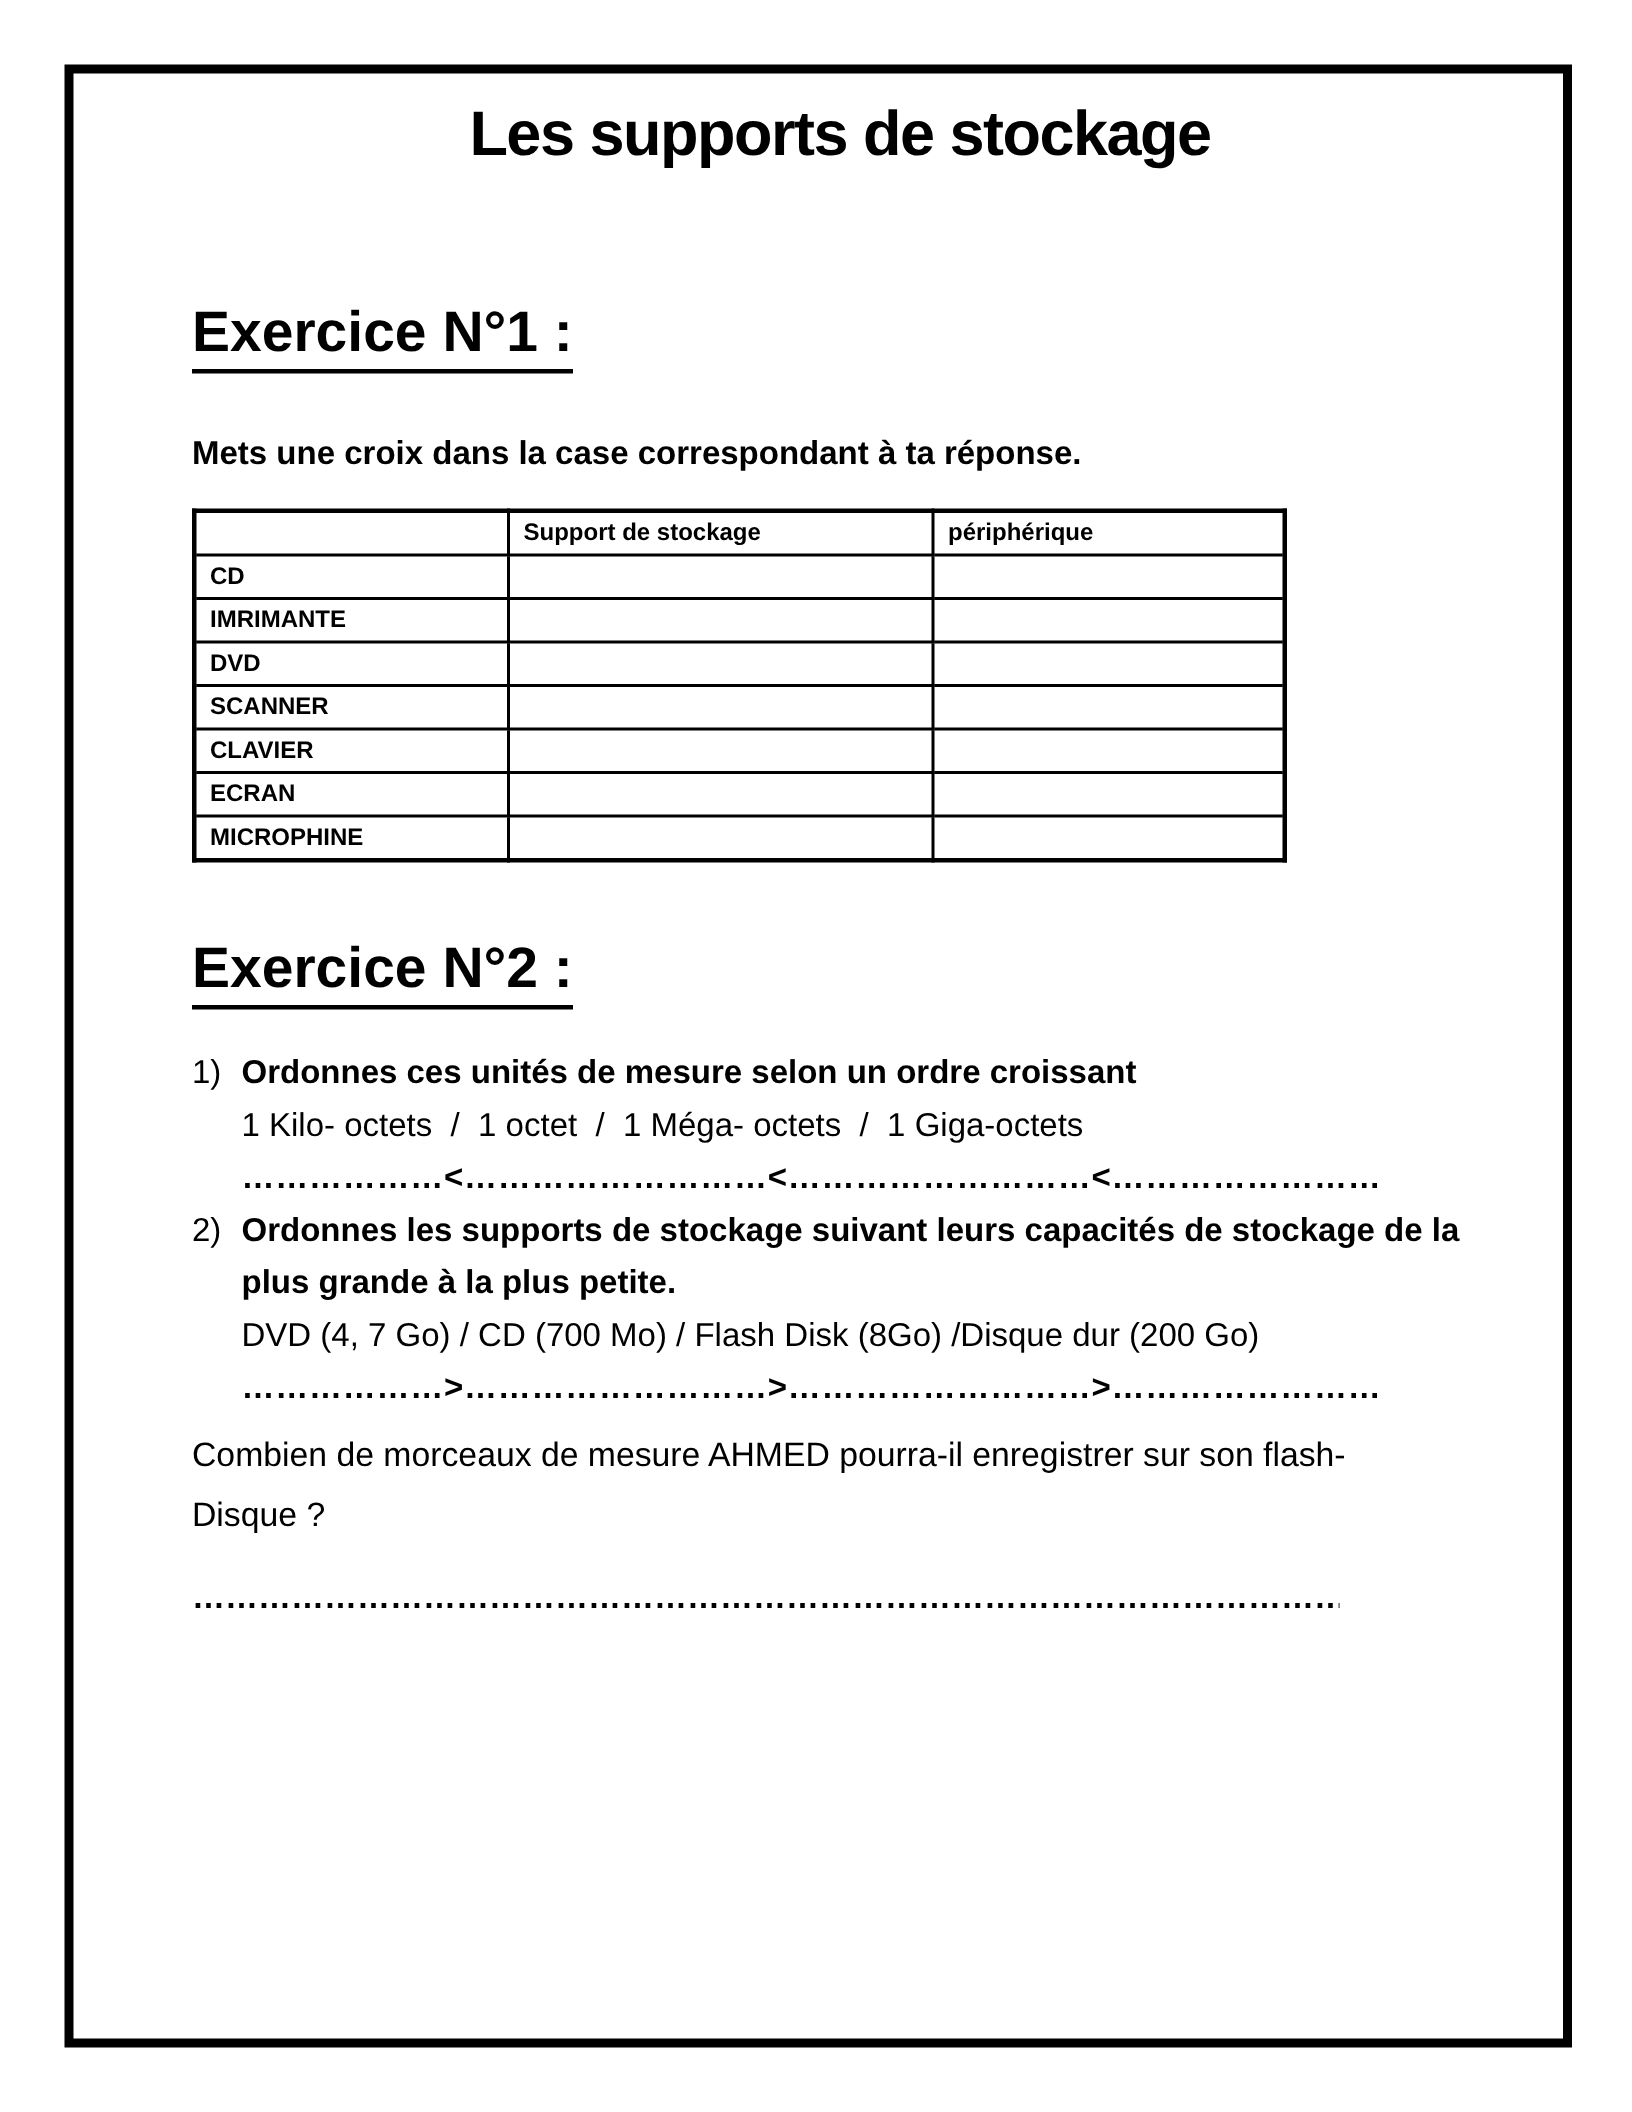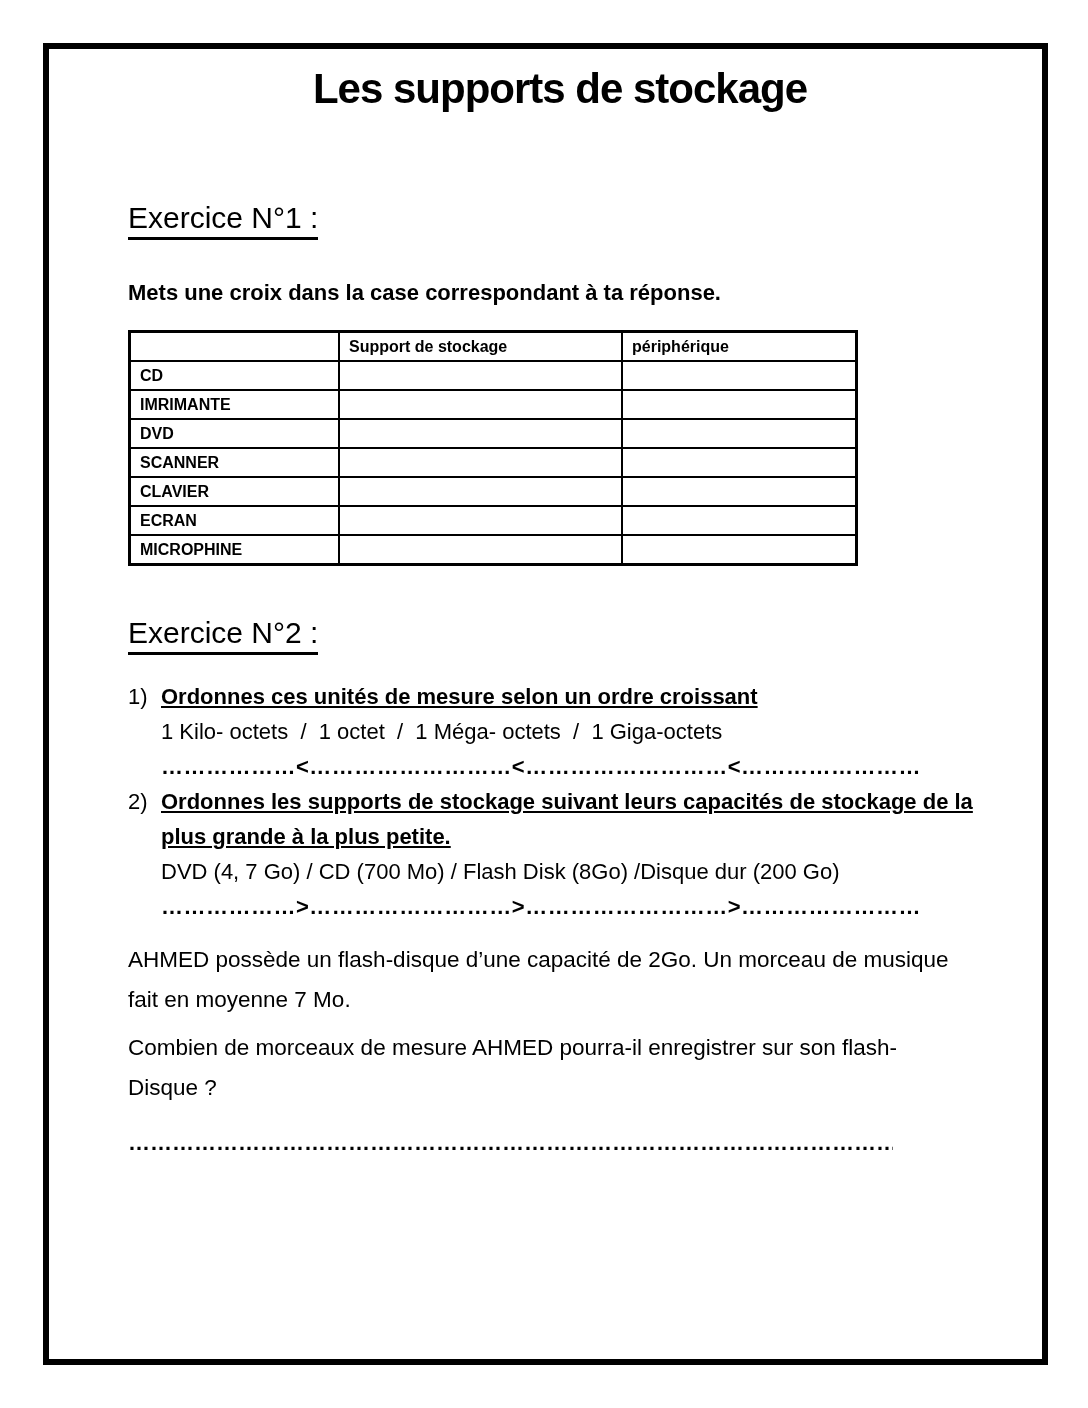--- a/index.html
+++ b/index.html
@@ -23,22 +23,22 @@
     padding: 16px 50px 0 79px;
   }
   .doc-title {
     text-align: center;
     font-size: 42px;
     font-weight: bold;
     letter-spacing: -1px;
     margin: 0;
   }
   .section-heading {
-    font-size: 30px;
-    font-weight: 400;
+    font-size: 38px;
+    font-weight: 700;
     letter-spacing: 0px;
   }
   .section-heading .hd {
     display: inline-block;
     border-bottom: 3px solid #000;
     padding-bottom: 2px;
   }
   .hd-1 { margin-top: 88px; }
   .hd-2 { margin-top: 50px; }
   .hd-3 { margin-top: 22px; margin-left: 35px; }
@@ -64,21 +64,21 @@
   table.ex1 { border: 3px solid #000; }
   table.ex1 th { font-weight: bold; }
   table.ex1 td.rowlabel { font-weight: bold; }
   .col-label { width: 198px; }
   .col-support { width: 272px; }
   .col-periph { width: 223px; }
   .ex2-list { margin-top: 24px; font-size: 22px; line-height: 35px; }
   .li { display: flex; }
   .li .num { width: 33px; flex: 0 0 33px; }
   .li .li-body { flex: 1; }
-  .lead { font-weight: bold; text-decoration: underline; }
+  .lead { font-weight: bold; }
   .options { white-space: pre-wrap; }
   .answer-line { font-weight: bold; letter-spacing: 0.5px; }
   .ex3-par {
     font-size: 22.5px;
     line-height: 40px;
     max-width: 832px;
     margin: 0;
   }
   .p1 { margin-top: 16px; }
   .p2 { margin-top: 8px; }
@@ -167,19 +167,18 @@
         <span class="num">2)</span>
         <div class="li-body">
           <div class="lead">Ordonnes les supports de stockage suivant leurs capacités de stockage de la plus grande à la plus petite.</div>
           <div class="options">DVD (4, 7 Go) / CD (700 Mo) / Flash Disk (8Go) /Disque dur (200 Go)</div>
           <div class="answer-line">………………&gt;………………………&gt;………………………&gt;……………………</div>
         </div>
       </div>
     </div>
 
 
-    <p class="ex3-par p1">AHMED possède un flash-disque d’une capacité de 2Go. Un morceau de musique fait en moyenne 7 Mo.</p>
     <p class="ex3-par p2">Combien de morceaux de mesure AHMED pourra-il enregistrer sur son flash-Disque ?</p>
 
     <div class="long-answer">……………………………………………………………………………………………………………………………………………………………………………………………………………………</div>
 
   </div>
 </div>
 
 </body></html>

